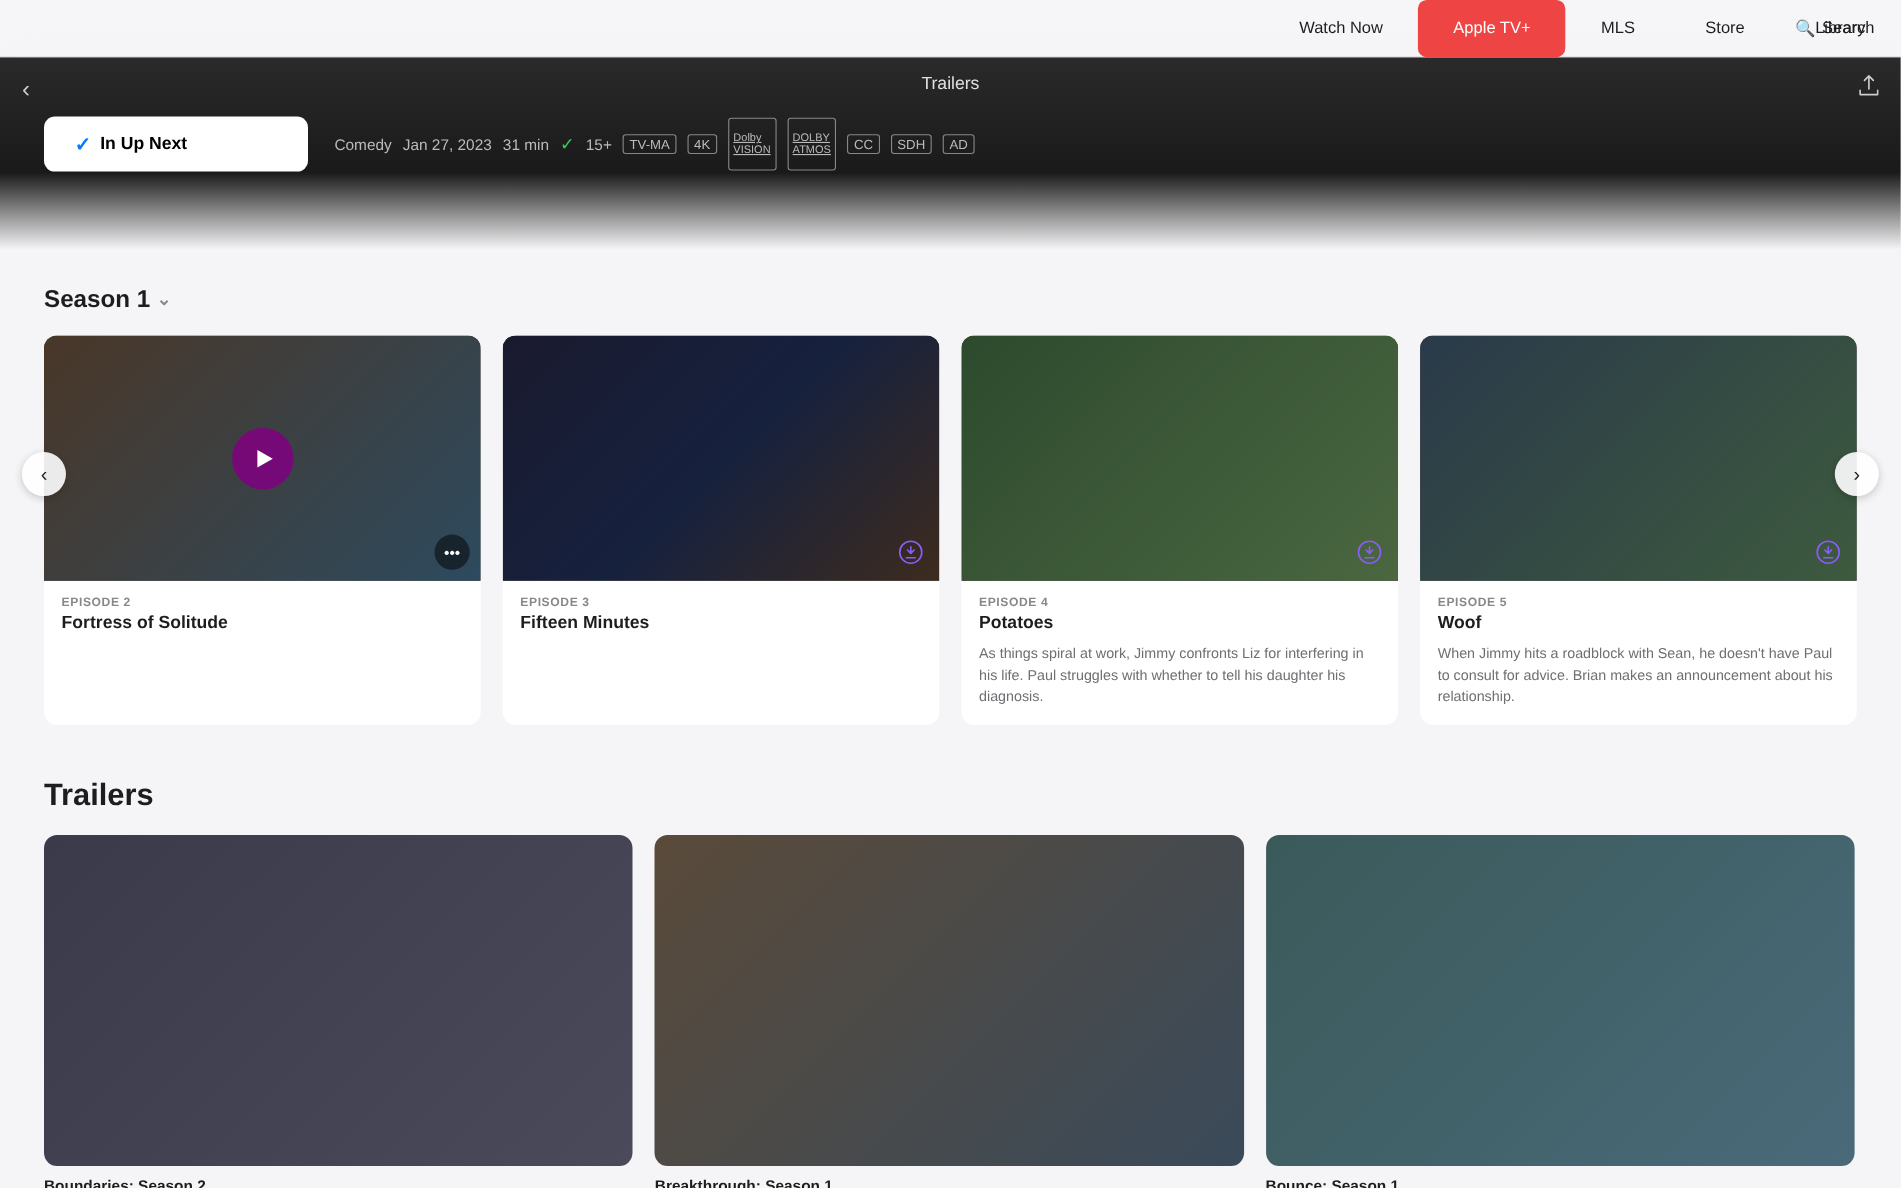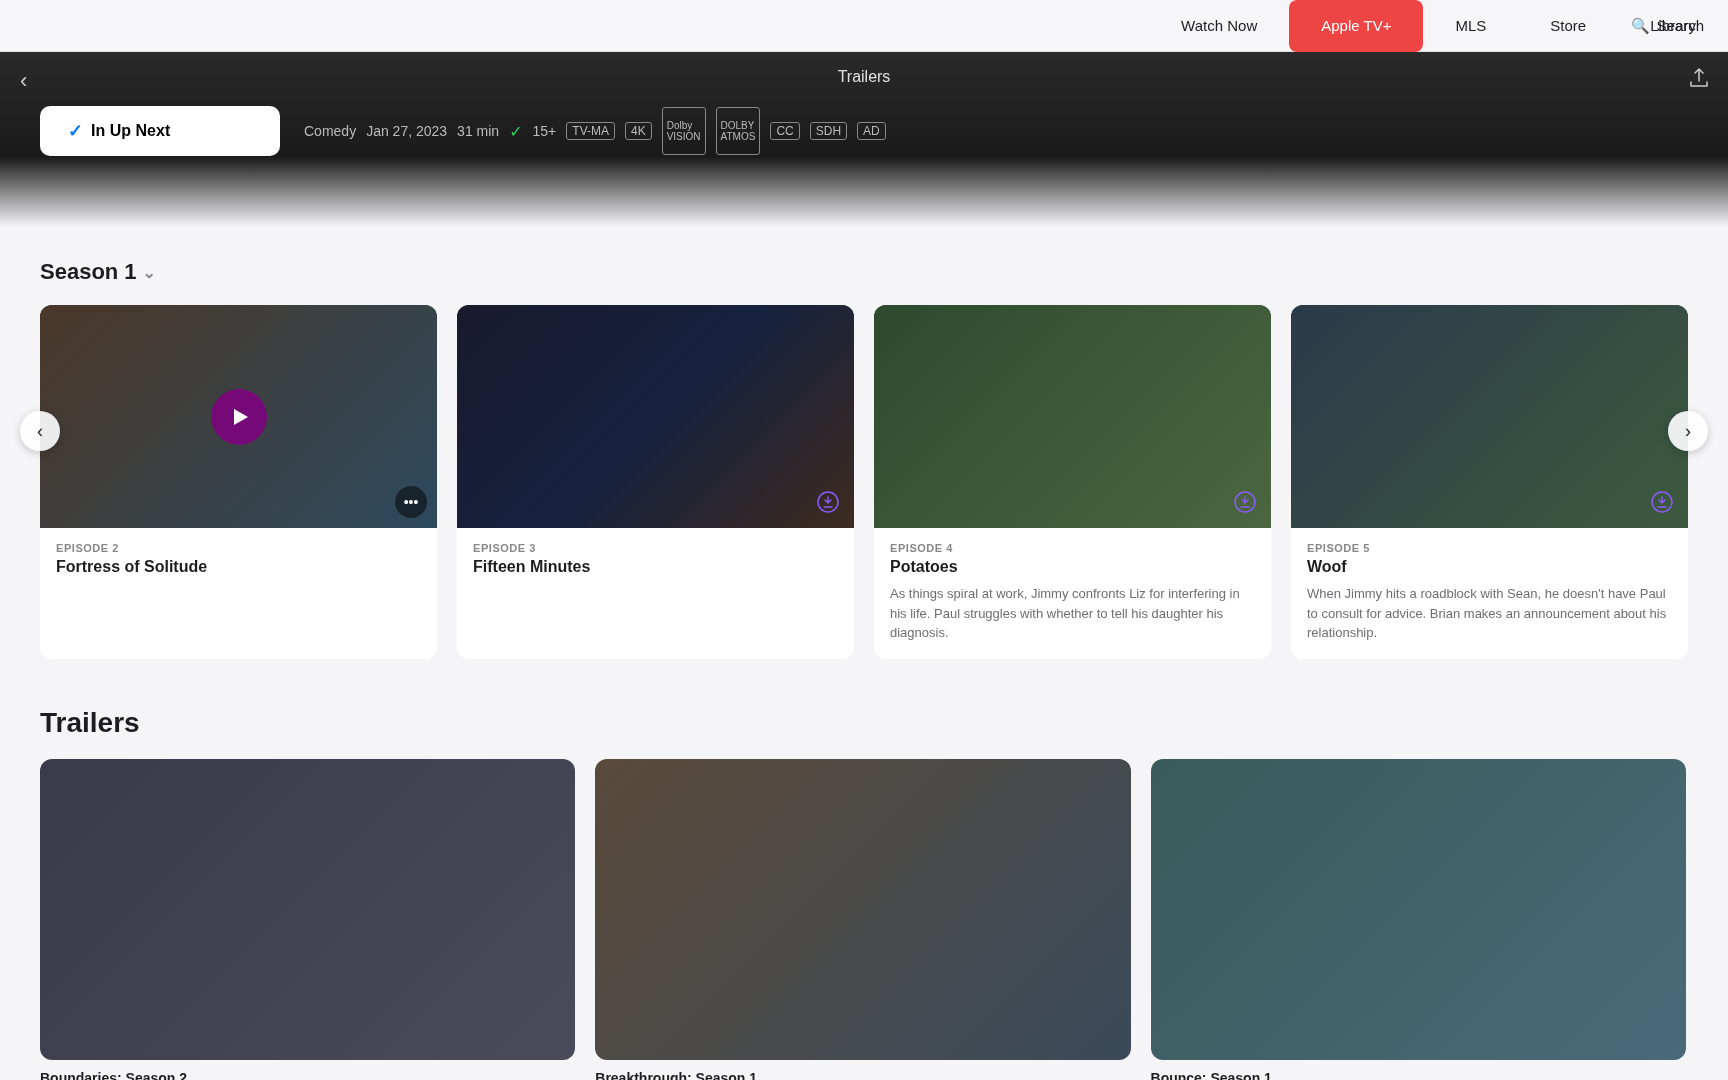--- a/index.html
+++ b/index.html
@@ -129,20 +129,21 @@
     .meta-check {
       color: #30d158;
       font-size: 16px;
     }
     .meta-logo {
       font-size: 10px;
       border: 1px solid #888;
       padding: 12px 4px;
       border-radius: 3px;
       color: #bbb;
+      text-decoration: underline;
     }
 
     
     .main-content {
       background: #f5f5f7;
       padding: 0 40px;
     }
 
     
     .season-selector {

